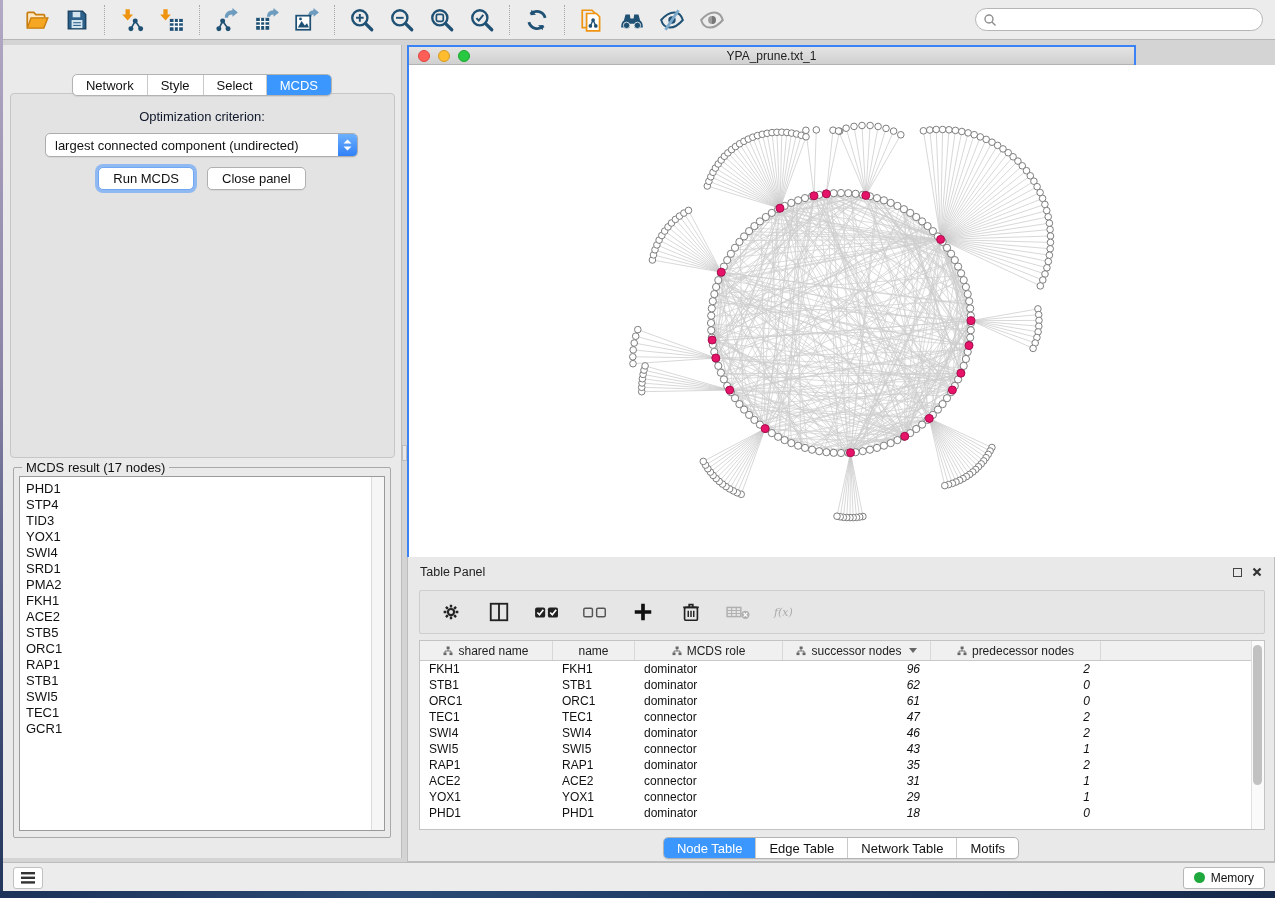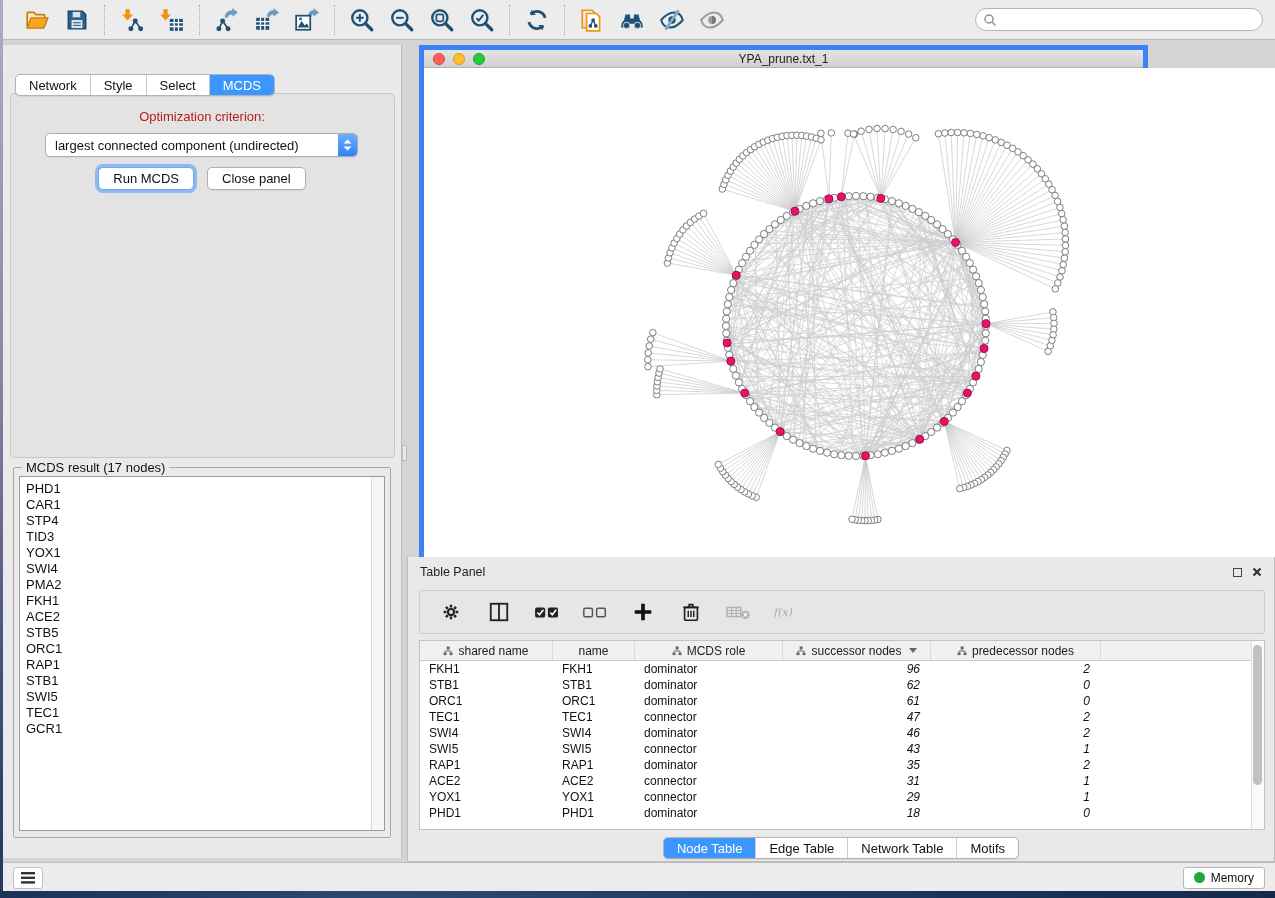--- a/index.html
+++ b/index.html
@@ -24,29 +24,29 @@
   
   .main{position:absolute;left:3px;top:40px;width:1272px;height:822px;background:#d4d4d4;}
   
   .control-panel{position:absolute;left:0;top:5px;width:399px;height:813px;background:#eaeaea;
     border-right:1px solid #bdbdbd;}
   .panel-header{height:24px;display:flex;align-items:center;padding:0 10px;margin-top:41px;}
   .panel-title{font-size:12.5px;color:#222;}
   .panel-winbtns{margin-left:auto;display:flex;align-items:center;gap:10px;}
   .wb-float{width:9px;height:9px;border:1.5px solid #444;display:inline-block;}
   .wb-x svg{display:block;}
-  .cp-tabs-row{position:absolute;left:12px;top:29px;width:100%;text-align:left;z-index:2;}
+  .cp-tabs-row{position:absolute;left:0;top:29px;width:100%;text-align:center;z-index:2;}
   .seg{display:inline-flex;border:1px solid #b3b3b3;border-radius:5px;overflow:hidden;background:#fff;
     box-shadow:0 1px 1px rgba(0,0,0,.08);}
   .seg>div{padding:2.5px 13px;font-size:13px;color:#111;border-left:1px solid #c9c9c9;cursor:default;}
   .seg>div:first-child{border-left:none;}
   .seg>div.active{background:#3b97fd;color:#fff;}
   .cp-card{position:absolute;left:7px;top:48px;width:385px;height:365px;background:#e3e3e3;
     border:1px solid #c6c6c6;border-radius:4px;}
-  .opt-label{position:absolute;left:0;top:64px;width:100%;text-align:center;font-size:13px;color:#b91c1c;}
+  .opt-label{position:absolute;left:0;top:64px;width:100%;text-align:center;font-size:13px;color:#0f172a;}
   .combo{position:absolute;left:42px;top:88px;width:313px;height:24px;background:#fff;
     border:1px solid #adadad;border-radius:5px;display:flex;align-items:center;
     box-shadow:0 1px 1px rgba(0,0,0,.06);}
   .combo-text{flex:1;padding-left:9px;font-size:13px;color:#111;white-space:nowrap;overflow:hidden;}
   .combo-step{width:19px;height:22px;margin-right:0px;border-radius:0 4px 4px 0;
     background:linear-gradient(#6cb0fd,#3181f7);display:flex;flex-direction:column;
     align-items:center;justify-content:center;gap:2px;}
   .btn-row{position:absolute;left:0;top:122px;width:100%;display:flex;justify-content:center;gap:13px;}
   .mac-btn{height:23px;padding:8px 14px;background:#fff;border:1px solid #b0b0b0;border-radius:5px;
     font-size:13px;color:#111;display:flex;align-items:center;box-shadow:0 1px 1px rgba(0,0,0,.06);}
@@ -60,22 +60,22 @@
   .result-scroll{position:absolute;right:0;top:0;bottom:0;width:13px;background:#f6f6f6;
     border-left:1px solid #dcdcdc;}
   .result-item{font-size:13px;line-height:16px;padding-left:6px;color:#111;}
   .result-items{padding-top:4px;}
   
   .divider-v{position:absolute;left:399px;top:5px;width:5px;height:813px;background:#d4d4d4;}
   .divider-handle{position:absolute;left:0;top:400px;width:5px;height:16px;background:#e8e8e8;
     border:1px solid #bdbdbd;}
   
   .right-col{position:absolute;left:404px;top:5px;width:868px;height:817px;}
-  .net-window{position:absolute;left:12px;top:0;width:729px;height:512px;background:#fff;
-    border:5px solid #3b82f6;}
+  .net-window{position:absolute;left:0;top:0;width:729px;height:512px;background:#fff;
+    border:2px solid #3b82f6;}
   .net-titlebar{height:18px;background:linear-gradient(#e4e4e4,#d0d0d0);
     border-bottom:1px solid #b3b3b3;display:flex;align-items:center;position:relative;}
   .lights{position:absolute;left:9px;top:3px;display:flex;gap:8px;}
   .light{width:12px;height:12px;border-radius:50%;}
   .light.red{background:#ff5f57;border:1px solid #e0443e;}
   .light.yellow{background:#febc2e;border:1px solid #d89b22;}
   .light.green{background:#28c840;border:1px solid #1da432;}
   .net-title{width:100%;text-align:center;font-size:12px;color:#222;}
   .net-canvas{position:relative;width:866px;height:492px;background:#fff;}
   
@@ -302,25 +302,25 @@
     </div>
     <div class="btn-row">
       <div class="mac-btn focused">Run MCDS</div>
       <div class="mac-btn">Close panel</div>
     </div>
     <div class="result-group">
       <span class="result-legend">MCDS result (17 nodes)</span>
       <div class="result-list">
         <div class="result-items">
             <div class="result-item">PHD1</div>
-            <div class="result-item">CAR1</div>
             <div class="result-item">STP4</div>
             <div class="result-item">TID3</div>
             <div class="result-item">YOX1</div>
             <div class="result-item">SWI4</div>
+            <div class="result-item">SRD1</div>
             <div class="result-item">PMA2</div>
             <div class="result-item">FKH1</div>
             <div class="result-item">ACE2</div>
             <div class="result-item">STB5</div>
             <div class="result-item">ORC1</div>
             <div class="result-item">RAP1</div>
             <div class="result-item">STB1</div>
             <div class="result-item">SWI5</div>
             <div class="result-item">TEC1</div>
             <div class="result-item">GCR1</div>

